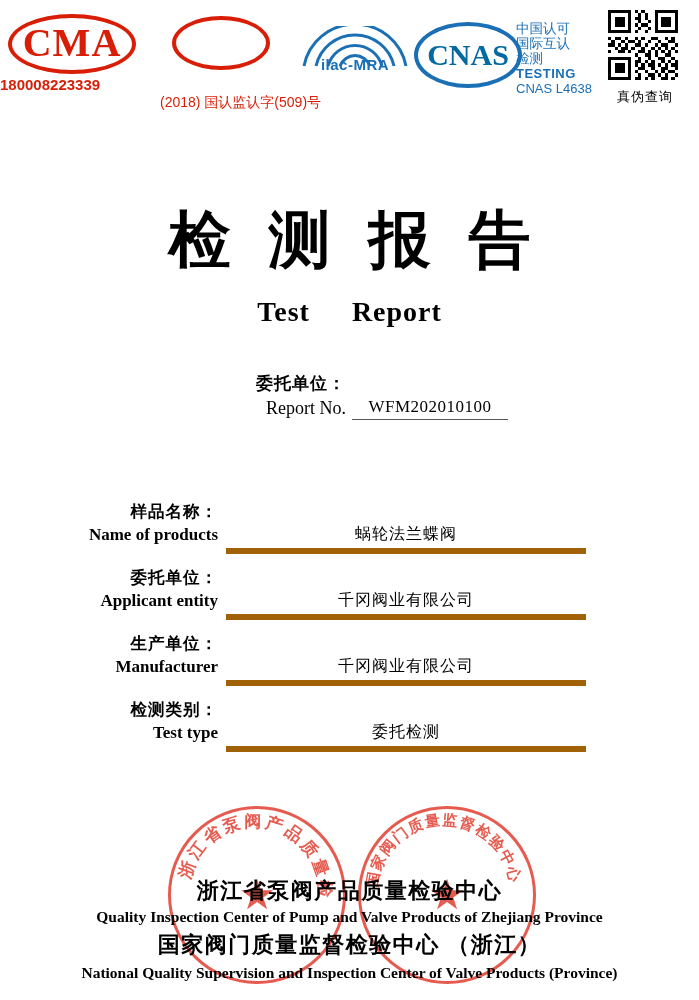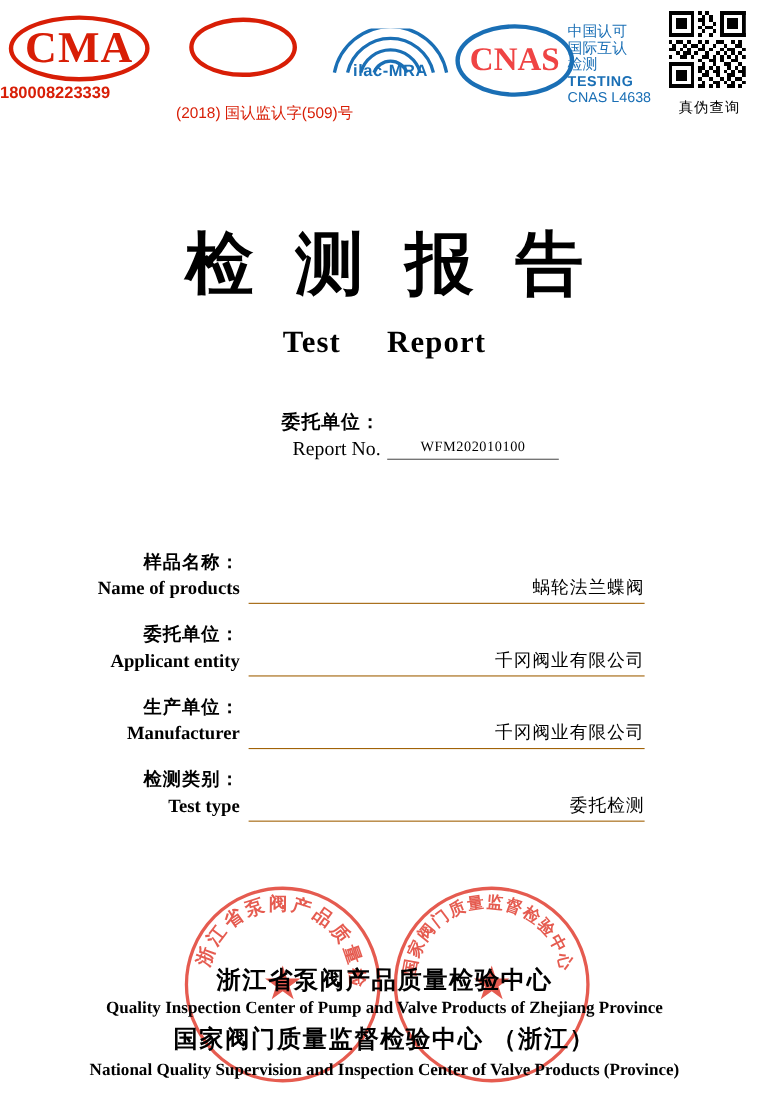--- a/index.html
+++ b/index.html
@@ -133,21 +133,21 @@
     box-sizing: border-box;
   }
   .cnas-text {
     position: absolute;
     left: 6px; top: 22px;
     width: 108px;
     text-align: center;
     font-family: "Liberation Serif", serif;
     font-weight: bold;
     font-size: 30px;
-    color: #ef4444;
+    color: #0369a1;
   }
 
   .cnas-right {
     position: absolute;
     left: 516px; top: 21px;
     width: 80px;
     font-family: "Liberation Sans", sans-serif;
     font-size: 13px;
     line-height: 15px;
     color: #1a6fb5;
@@ -225,21 +225,21 @@
   .rn-value-wrap {
     position: absolute;
     left: 352px; top: 25px;
     width: 156px;
     border-bottom: 1px solid #555;
     padding-bottom: 2px;
     text-align: center;
   }
   .rn-value {
     font-family: "Liberation Serif", serif;
-    font-size: 13px;
+    font-size: 17px;
     letter-spacing: .5px;
   }
 
   
   .fields {
     position: absolute;
     top: 500px; left: 0; width: 699px;
   }
   .field-row {
     position: relative;
@@ -261,23 +261,23 @@
   .f-en {
     font-family: "Liberation Serif", serif;
     font-size: 17px;
     font-weight: bold;
     line-height: 24px;
   }
   .f-value-wrap {
     position: absolute;
     left: 226px; top: 24px;
     width: 360px;
-    border-bottom: 1px solid #a16207;
+    border-bottom: 6px solid #a16207;
     padding-bottom: 3px;
-    text-align: right;
+    text-align: center;
   }
   .f-value {
     font-family: "Liberation Sans", sans-serif;
     font-size: 16px;
     letter-spacing: 1px;
   }
 
   
   .stamp {
     position: absolute;

